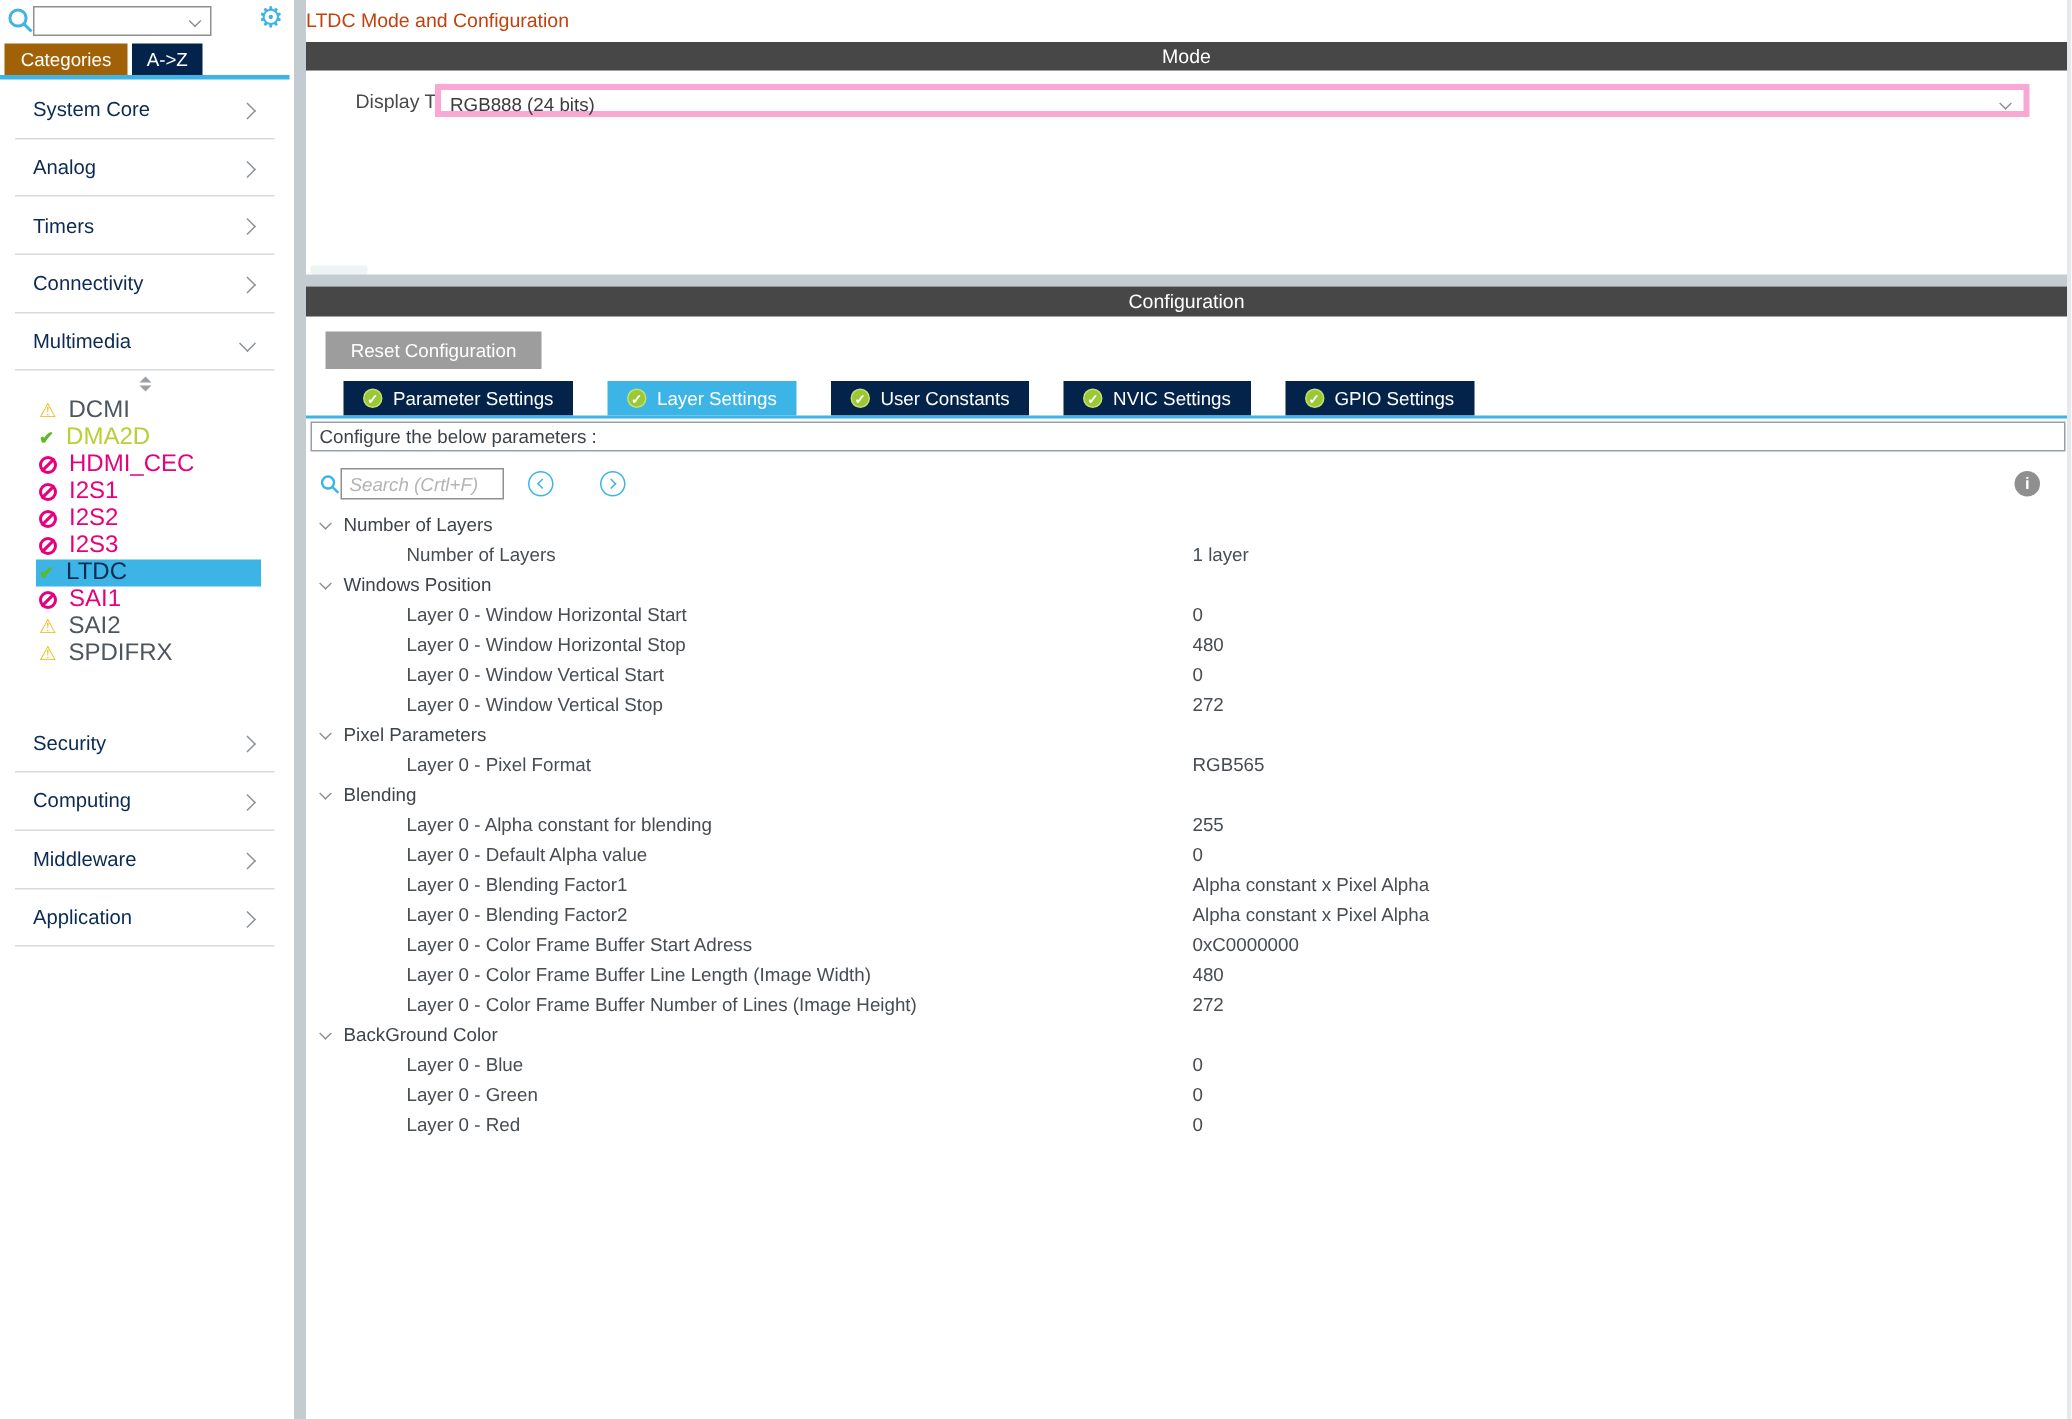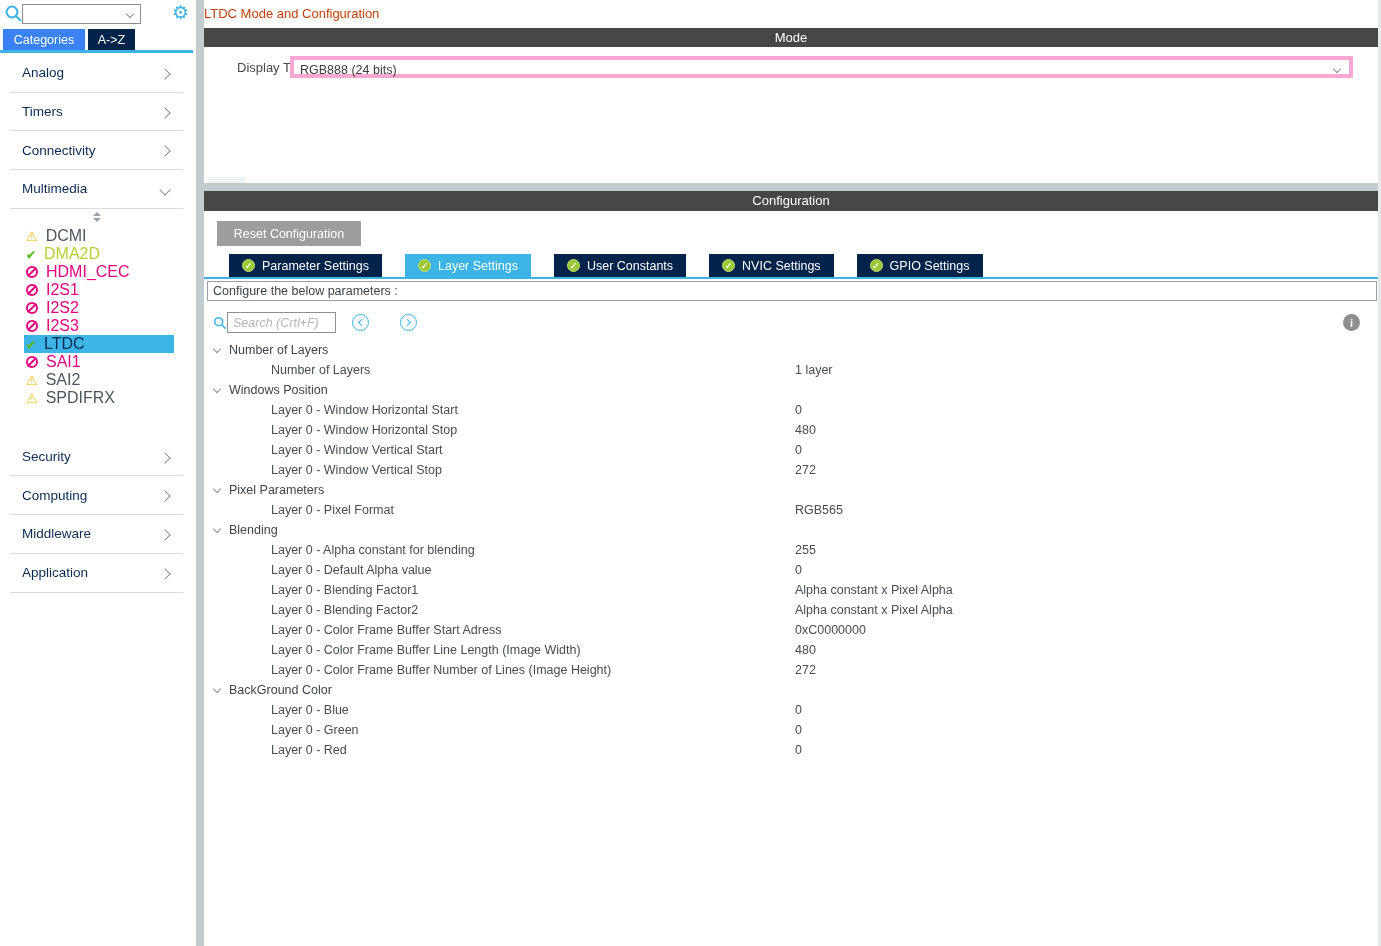--- a/index.html
+++ b/index.html
@@ -12,21 +12,21 @@
   
   .sidebar { position:absolute; left:0; top:0; width:193px; height:946px; background:#fff; }
   .sb-search-icon { position:absolute; left:4px; top:4px; }
   .sb-combo { position:absolute; left:22px; top:4px; width:119px; height:20px;
     border:1px solid #8f8f8f; background:#fff; }
   .sb-combo .chev { position:absolute; right:7px; top:6px; }
   .gear { position:absolute; left:172px; top:2px; color:#3cb4e6; font-size:19px; line-height:22px; }
   .sb-tabs { position:absolute; left:0; top:28px; width:193px; height:25px; }
   .sb-tab { position:absolute; top:1px; height:21px; color:#fff; font-size:12.5px;
     display:flex; align-items:center; justify-content:center; cursor:default; }
-  .sb-tab.cat { left:3px; width:82px; background:#3b82f6; }
+  .sb-tab.cat { left:3px; width:82px; background:#a16207; }
   .sb-tab.az  { left:88px; width:47px; background:#03234b; }
   .sb-tabs-underline { position:absolute; left:0; top:22px; width:193px; height:3px; background:#3cb4e6; }
   .sb-cats { position:absolute; left:10px; top:54px; width:173px; }
   .sb-cat { height:38.7px; border-bottom:1px solid #d7dadc; display:flex; align-items:center;
     padding-left:12px; color:#0c2b52; font-size:13.5px; position:relative; }
   .sb-cat .chev { position:absolute; right:14px; top:16px; }
   .sb-spin { height:14px; display:flex; flex-direction:column; align-items:center; justify-content:center; gap:2px; padding-top:3px; }
   .tri-up { width:0; height:0; border-left:4px solid transparent; border-right:4px solid transparent; border-bottom:4px solid #9aa0a5; }
   .tri-dn { width:0; height:0; border-left:4px solid transparent; border-right:4px solid transparent; border-top:4px solid #9aa0a5; }
   .sb-list { padding:4px 0 0 14px; }
@@ -124,20 +124,24 @@
         <span>Categories</span>
       </div>
     <div class="sb-tab az">
         <span>A-&gt;Z</span>
       </div>
     <div class="sb-tabs-underline"></div>
   </div>
 
   <div class="sb-cats">
     <div class="sb-cat">
+      <span>System Core</span>
+      <span class="chev right"></span>
+    </div>
+    <div class="sb-cat">
       <span>Analog</span>
       <span class="chev right"></span>
     </div>
     <div class="sb-cat">
       <span>Timers</span>
       <span class="chev right"></span>
     </div>
     <div class="sb-cat">
       <span>Connectivity</span>
       <span class="chev right"></span>

